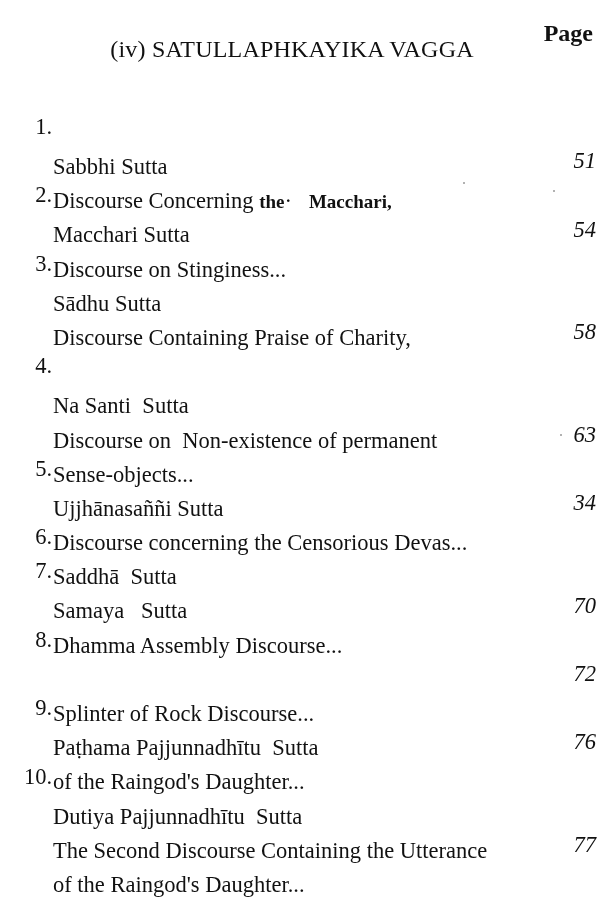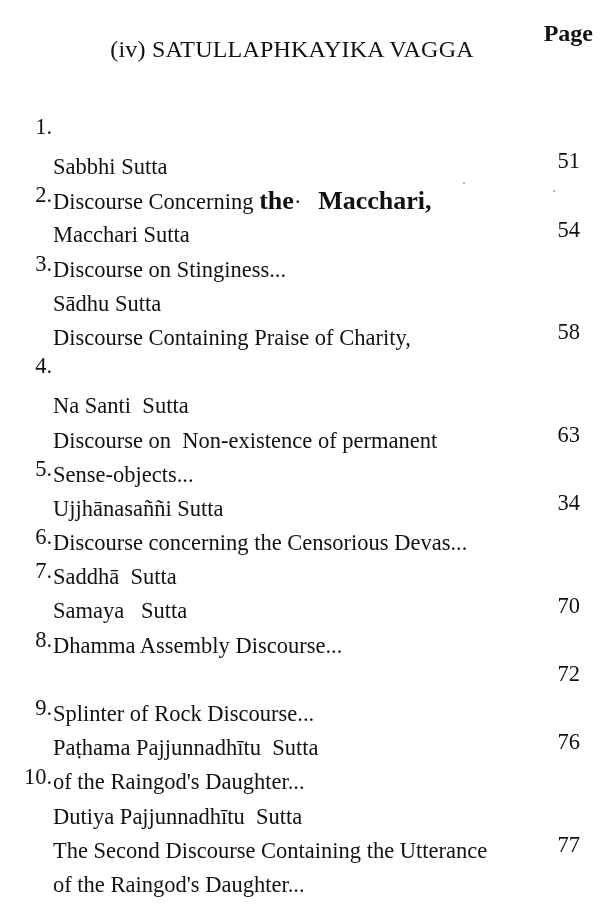--- a/index.html
+++ b/index.html
@@ -50,25 +50,26 @@
       right: 548px;
       text-align: right;
     }
     .text {
       position: absolute;
       left: 53px;
       margin-top: 40px;
     }
     .pg {
       position: absolute;
-      right: 20px;
+      right: 4px;
+      font-style: italic;
     }
     .bold-bit {
       font-weight: bold;
-      font-size: 26px;
+      font-size: 19px;
     }
     .speck {
       position: absolute;
       width: 2px;
       height: 2px;
       background: #999;
       border-radius: 1px;
     }
   </style>
 </head>

